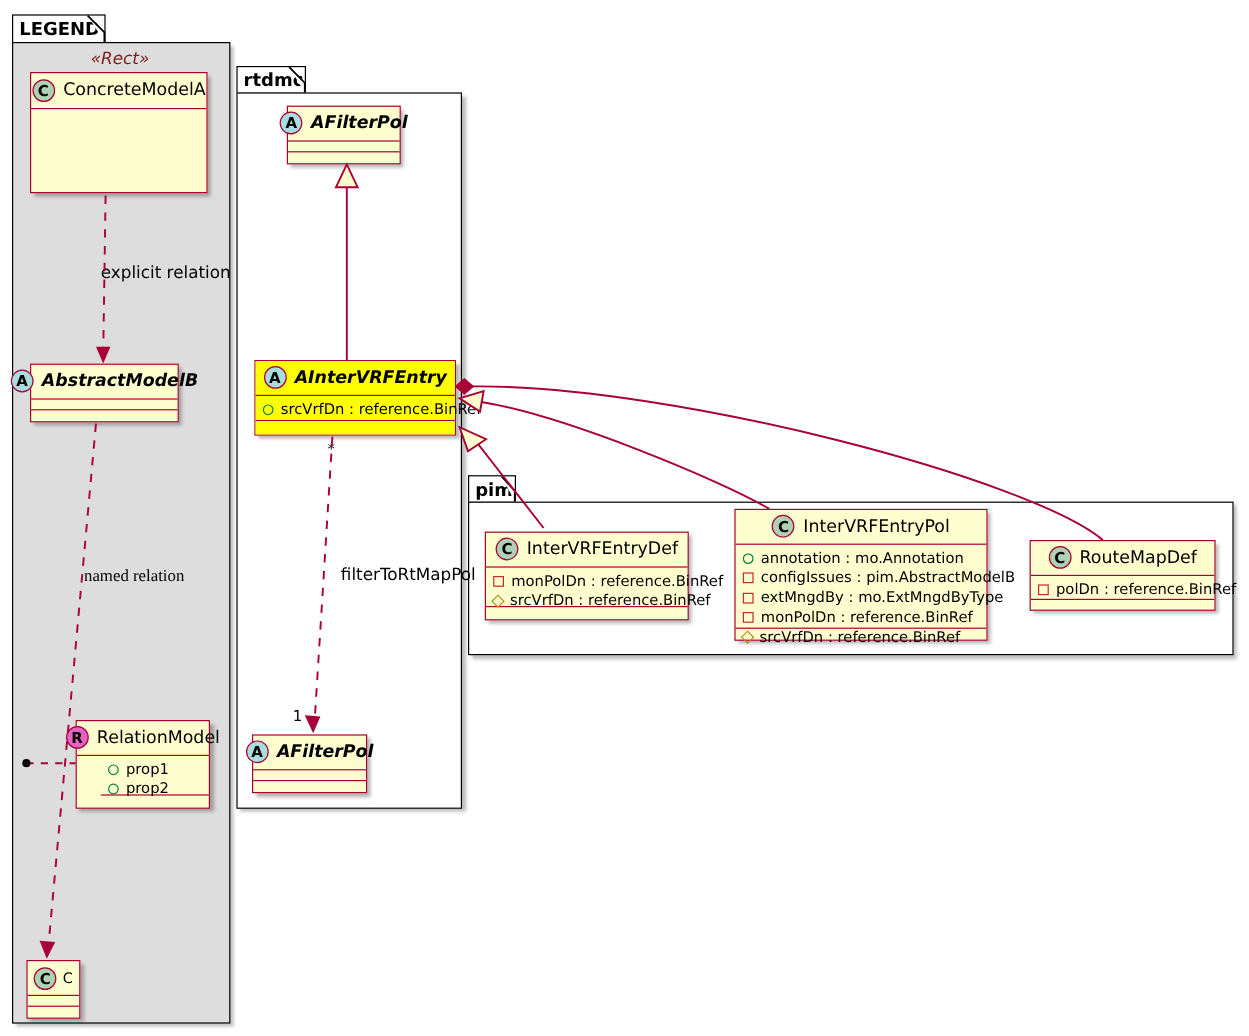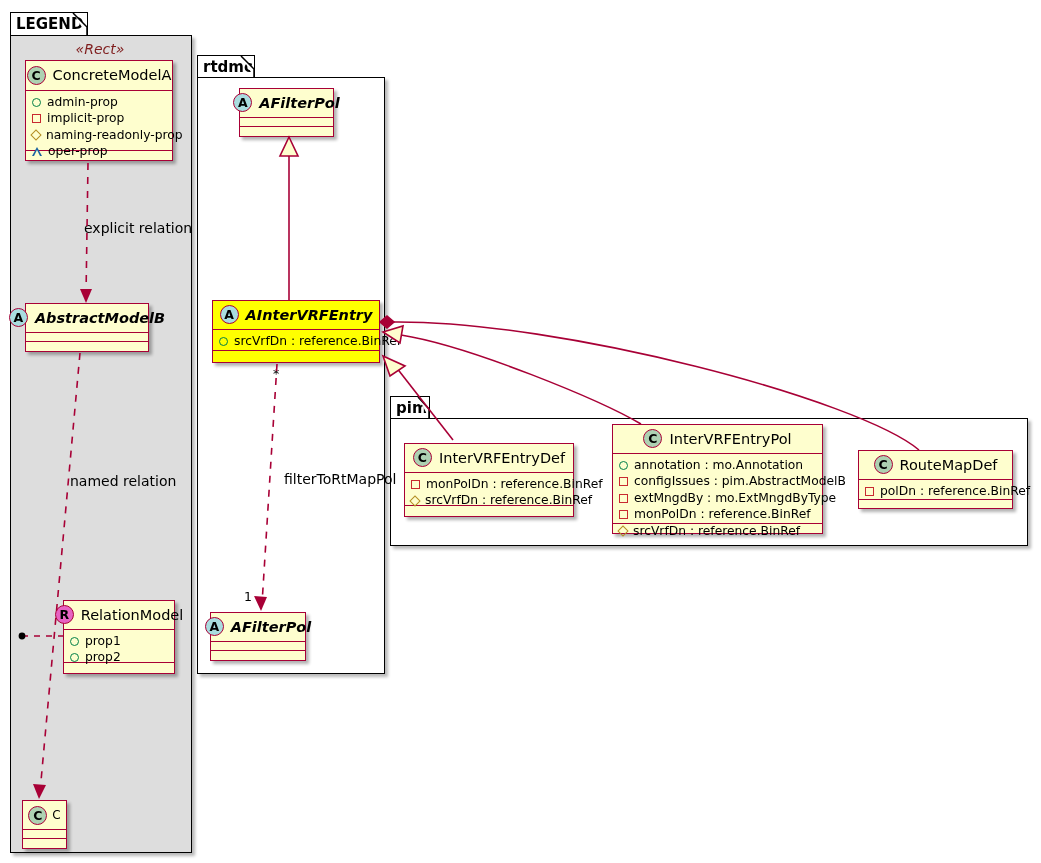--- a/index.html
+++ b/index.html
@@ -79,56 +79,38 @@
 
   <div class="cls" style="left:25px;top:40px;width:150px;height:20px;border:none;background:transparent;box-shadow:none;">
     <div class="stereo">«Rect»</div>
   </div>
 
   <div class="cls" style="left:25px;top:60px;width:148px;height:101px;">
     <div class="hdr" style="height:30px;">
       <span class="badge C">C</span>
       <span class="cname">ConcreteModelA</span>
     </div>
-    <div class="attrs" style="height:60px;">
-      <div class="attr">
-        <span class="g circle"></span>
-        <span>admin-prop</span>
-      </div>
-      <div class="attr">
-        <span class="g square"></span>
-        <span>implicit-prop</span>
-      </div>
-      <div class="attr">
-        <span class="g diamond"></span>
-        <span>naming-readonly-prop</span>
-      </div>
-      <div class="attr">
-        <span class="g triangle"></span>
-        <span>oper-prop</span>
-      </div>
-    </div>
     <div class="ops"></div>
   </div>
 
   <div class="cls" style="left:25px;top:303px;width:124px;height:49px;">
     <div class="hdr" style="height:29px;">
       <span class="badge A">A</span>
       <span class="cname abs">AbstractModelB</span>
     </div>
     <div class="attrs" style="height:9px;padding:0;"></div>
     <div class="ops" style="height:8px;"></div>
   </div>
 
   <div class="cls" style="left:63px;top:600px;width:112px;height:74px;">
     <div class="hdr" style="height:29px;">
       <span class="badge R">R</span>
       <span class="cname">RelationModel</span>
     </div>
-    <div class="attrs" style="height:33px;">
+    <div class="attrs" style="height:33px;margin-left:20px;">
       <div class="attr">
         <span class="g circle"></span>
         <span>prop1</span>
       </div>
       <div class="attr">
         <span class="g circle"></span>
         <span>prop2</span>
       </div>
     </div>
     <div class="ops" style="height:9px;"></div>
@@ -281,18 +263,18 @@
     
     <path d="M 641,424 C 600,400 470,346 401,335" fill="none" stroke="#A80036" stroke-width="1.6"></path>
     <polygon points="383,332 403,326 400,343" fill="#FEFECE" stroke="#A80036" stroke-width="1.6"></polygon>
 
     
     <path d="M 919,450 C 860,400 560,320 392,322" fill="none" stroke="#A80036" stroke-width="1.6"></path>
     <polygon points="380,322 387,316 394,322 387,328" fill="#A80036" stroke="#A80036" stroke-width="1.6"></polygon>
   </svg>
 
   <div class="elabel" style="left:84px;top:220px;">explicit relation</div>
-  <div class="elabel" style="left:70px;top:473px;">named relation</div>
+  <div class="elabel" style="left:70px;top:473px;font-family:Liberation Serif, serif;">named relation</div>
   <div class="elabel" style="left:284px;top:471px;">filterToRtMapPol</div>
   <div class="mult" style="left:273px;top:366px;">*</div>
   <div class="mult" style="left:244px;top:589px;">1</div>
 
 </div>
 
 </body></html>

